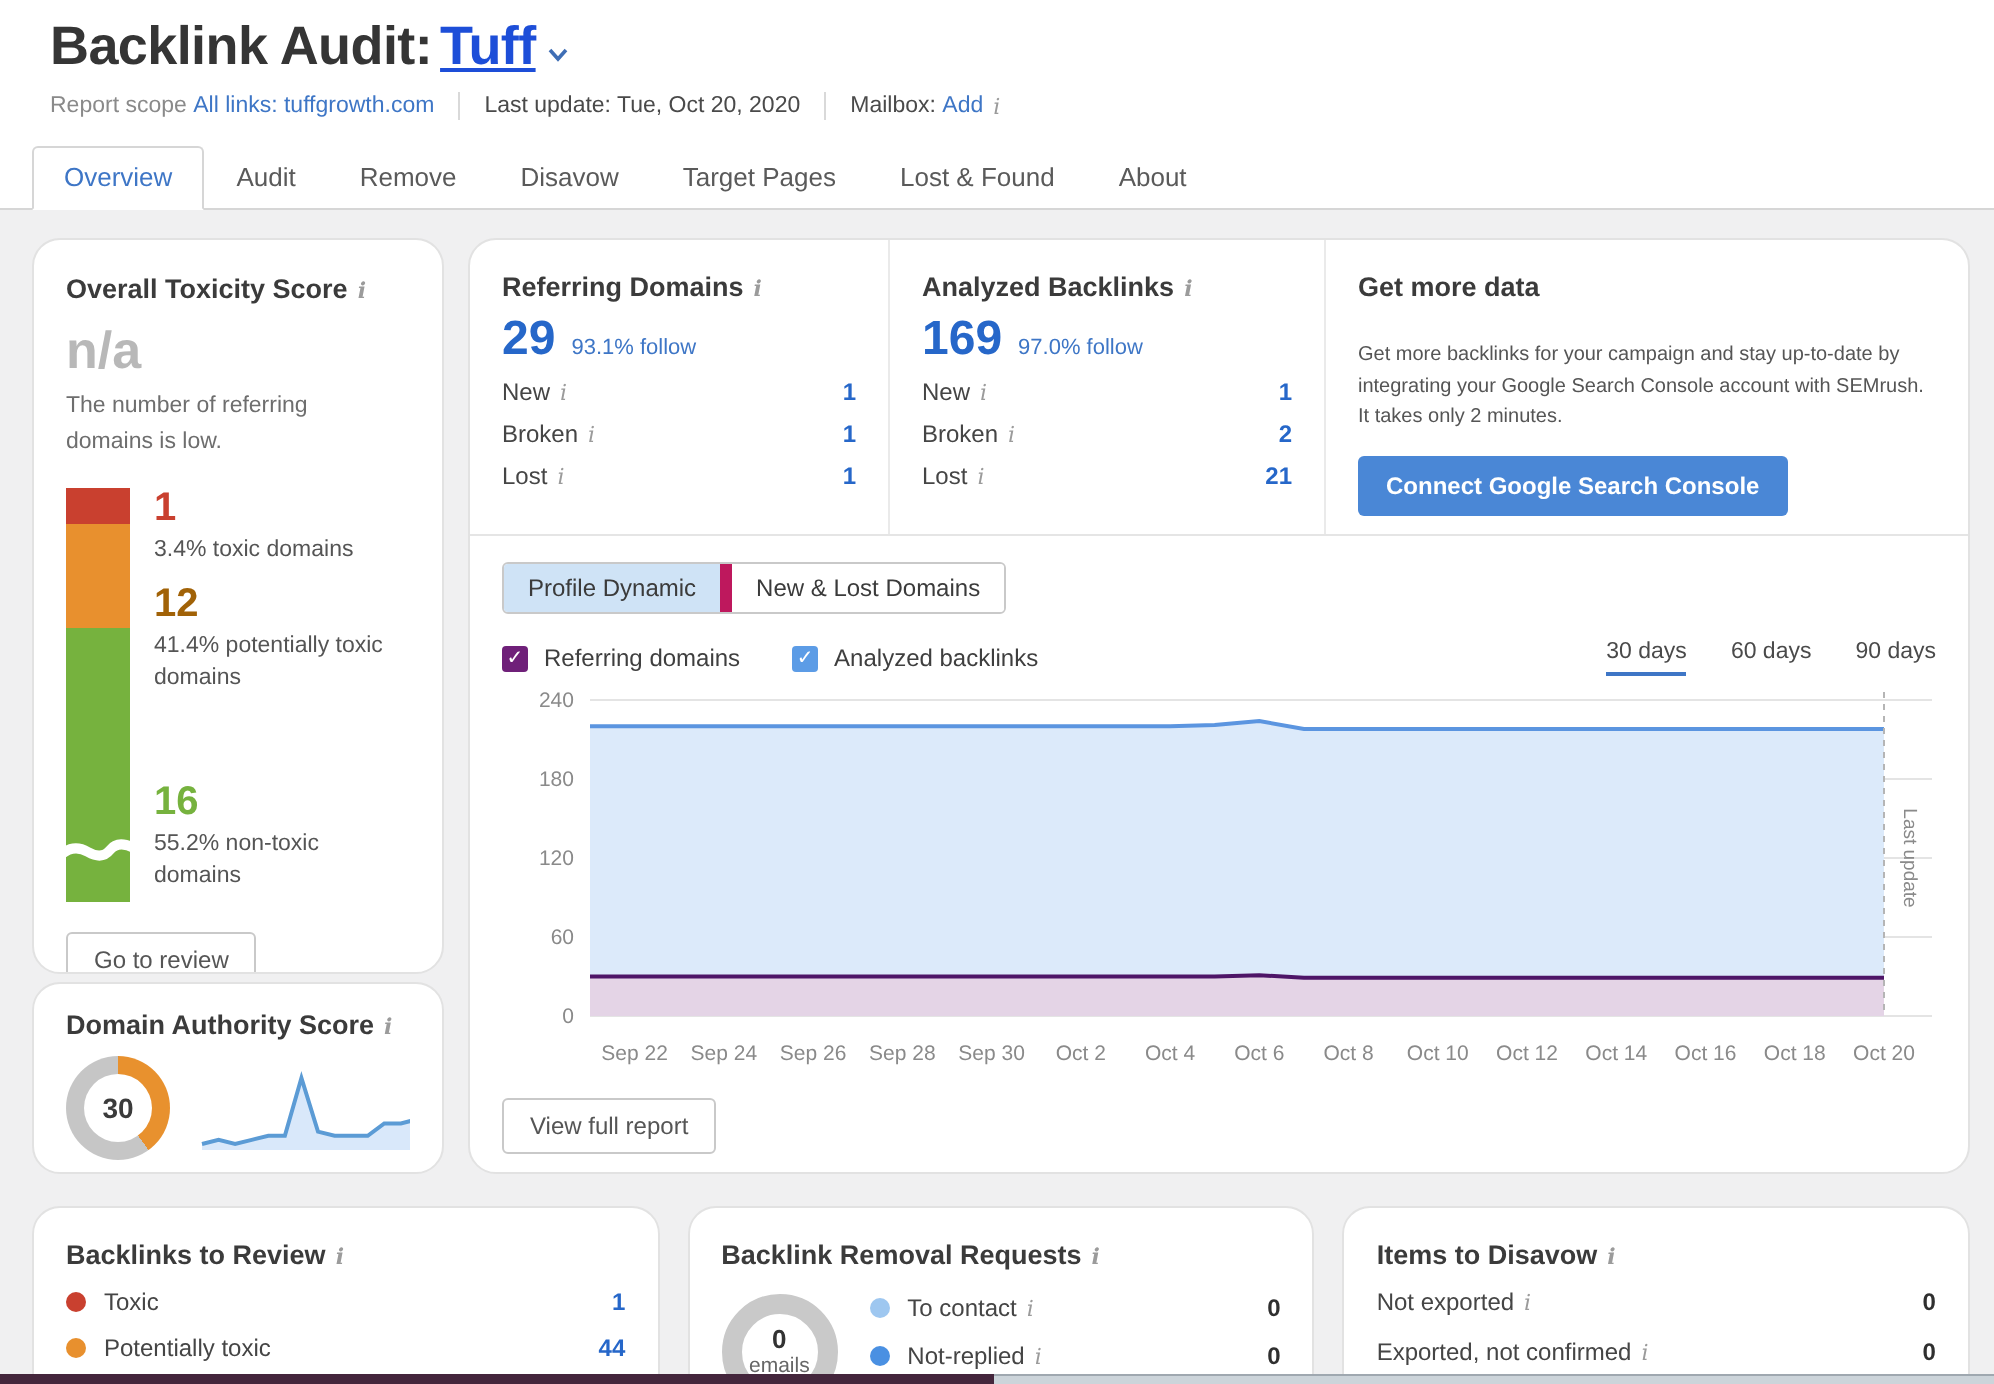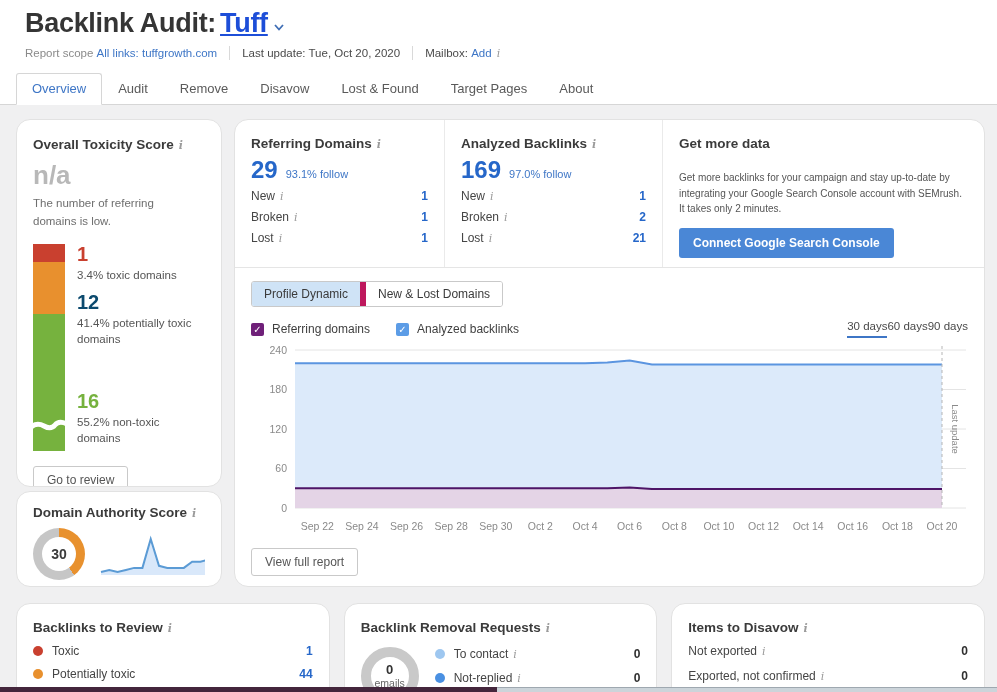--- a/index.html
+++ b/index.html
@@ -73,21 +73,21 @@
   .chart-sec { padding:13px 16px 10px; }
   .toggle-group { display:inline-flex; border:1px solid #c9c9c9; border-radius:3px; overflow:hidden; }
   .toggle { font-size:12px; color:#3b3b3b; padding:5px 12px; background:#fff; cursor:pointer; }
   .toggle.active { background:#cfe3f6; }
   .toggle + .toggle { border-left:6px solid #be185d; }
   .legend-row { display:flex; align-items:center; margin-top:13px; }
   .chk { display:flex; align-items:center; gap:8px; margin-right:26px; cursor:pointer; }
   .chk-box { width:13px; height:13px; border-radius:2px; color:#fff; font-size:10px; line-height:13px; text-align:center; }
   .chk-box::before { content:"\2713"; }
   .chk-lbl { font-size:12px; color:#3f3f3f; }
-  .periods { margin-left:auto; display:flex; }
+  .periods { margin-left:auto; display:flex; gap:22px; }
   .period { font-size:11.5px; color:#4a4a4a; cursor:pointer; padding-bottom:4px; }
   .period.active { border-bottom:2px solid #3e76c6; }
   .vfr { margin-top:6px; }
   
   .row2 { display:grid; grid-template-columns:1fr 1fr 1fr; gap:14px; margin-top:16px; }
   .bcard { padding:16px; height:120px; overflow:hidden; }
   .brow { display:flex; align-items:center; margin-top:9px; font-size:12px; }
   .dot { width:10px; height:10px; border-radius:50%; margin-right:9px; flex:none; }
   .brow-lbl { color:#454545; }
   .brow-val { margin-left:auto; font-weight:bold; color:#2f2f2f; }
@@ -126,22 +126,22 @@
     <a class="lnk">Add</a>
     <span class="info"></span>
   </div>
 </div>
 
 <div class="tabbar">
   <div class="tab active">Overview</div>
   <div class="tab">Audit</div>
   <div class="tab">Remove</div>
   <div class="tab">Disavow</div>
+  <div class="tab">Target Pages</div>
   <div class="tab">Lost &amp; Found</div>
-  <div class="tab">Target Pages</div>
   <div class="tab">About</div>
 </div>
 
 <div class="content">
   <div class="row1">
 
     <div class="leftcol">
       <div class="card tox">
         <h3 class="card-title"><span>Overall Toxicity Score</span><span class="info"></span></h3>
         <div class="na">n/a</div>
@@ -155,21 +155,21 @@
                 <path d="M0 8 Q 6 3 13 7 T 24 6 T 36 5" stroke="#ffffff" stroke-width="5" fill="none"></path>
               </svg>
             </div>
           </div>
           <div class="tox-stats">
             <div class="tox-g">
               <div class="tox-num" style="color: rgb(201, 64, 47);">1</div>
               <div class="tox-lbl">3.4% toxic domains</div>
             </div>
             <div class="tox-g g2">
-              <div class="tox-num" style="color: #0c4a6e;">12</div>
+              <div class="tox-num" style="color: #a16207;">12</div>
               <div class="tox-lbl">41.4% potentially toxic domains</div>
             </div>
             <div class="tox-g g3">
               <div class="tox-num" style="color: rgb(118, 178, 62); margin-top: 44px;">16</div>
               <div class="tox-lbl">55.2% non-toxic domains</div>
             </div>
           </div>
         </div>
         <button class="btn gtr">Go to review</button>
       </div>

